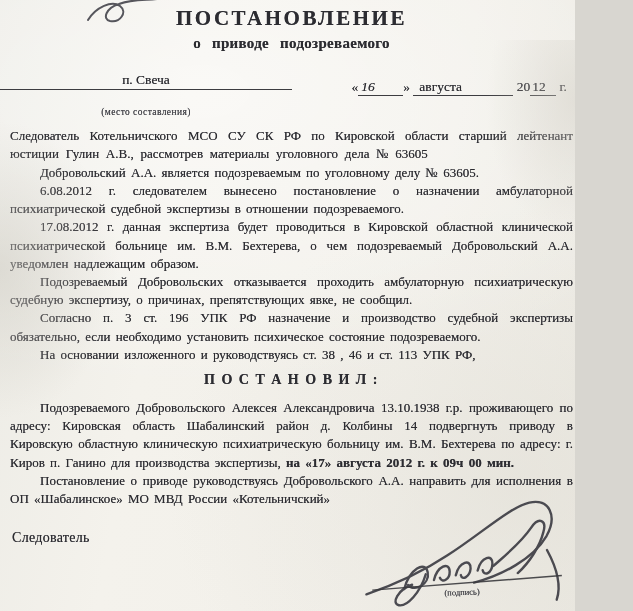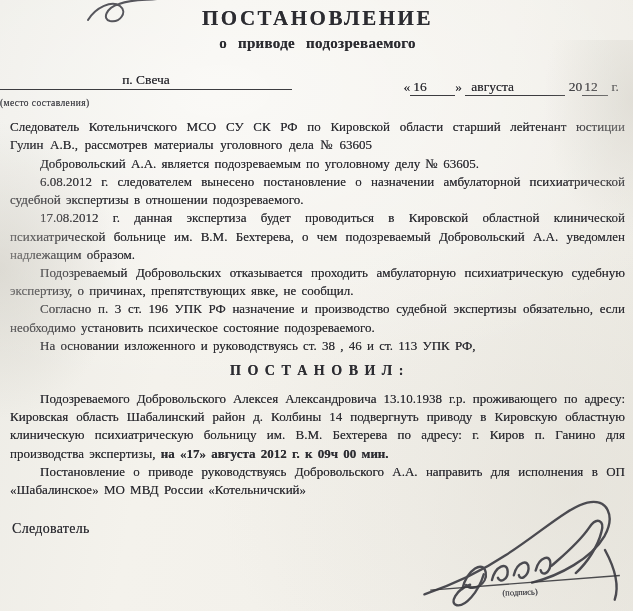--- a/index.html
+++ b/index.html
@@ -1,22 +1,22 @@
 <!DOCTYPE html>
 <html><head>
 <meta charset="utf-8">
 <style>
   html, body { margin: 0; padding: 0; background: #d8d6d0; }
   .page {
     position: relative;
-    width: 633px;
+    width: 575px;
     height: 611px;
     margin: 0;
     box-sizing: border-box;
-    padding: 4px 8px 0 10px;
+    padding: 4px 2px 0 10px;
     overflow: hidden;
     background:
       radial-gradient(ellipse 900px 500px at 35% 15%, rgba(255,255,255,0.55), rgba(255,255,255,0) 60%),
       radial-gradient(ellipse 500px 400px at 90% 80%, rgba(224,221,212,0.5), rgba(224,221,212,0) 70%),
       linear-gradient(100deg, #ecebe5 0%, #f4f2ec 30%, #f2f0ea 70%, #eceae3 100%);
     font-family: "Liberation Serif", "DejaVu Serif", serif;
     color: #2c2c31;
     text-shadow: 0 0 0.6px rgba(50,50,58,0.75);
   }
   .stain { position: absolute; pointer-events: none; }
@@ -35,25 +35,25 @@
     text-align: center; font-size: 15px; font-weight: bold;
     word-spacing: 7px; letter-spacing: 0.3px; margin-top: 4px;
   }
 
   .meta-row { display: flex; justify-content: space-between; align-items: flex-start; margin-top: 20px; }
   .place-block { width: 292px; margin-left: -10px; }
   .place-line {
     border-bottom: 1.5px solid #3c3c40; text-align: center;
     font-size: 13.5px; padding-bottom: 1px;
   }
-  .place-caption { text-align: left; font-size: 9.5px; letter-spacing: 0.4px; margin-top: 8px; color: #44444a; }
+  .place-caption { text-align: center; font-size: 9.5px; letter-spacing: 0.4px; margin-top: 17px; color: #44444a; }
 
   .date-block { font-size: 13.5px; padding-top: 7px; margin-right: 6px; white-space: nowrap; }
   .u { display: inline-block; border-bottom: 1.3px solid #3c3c40; vertical-align: baseline; }
-  .u-day   { width: 42px; padding-left: 3px; }
+  .u-day   { width: 42px; padding-left: 3px; font-style: italic; }
   .u-month { width: 94px; padding-left: 6px; }
   .u-year  { width: 24px; padding-left: 2px; }
 
   .preamble {
     margin: 10px 0 0 0; font-size: 13px; line-height: 1.42;
     text-align: justify; word-spacing: 3.5px;
   }
 
   .section-heading {
     text-align: center; font-size: 14px; font-weight: bold;

